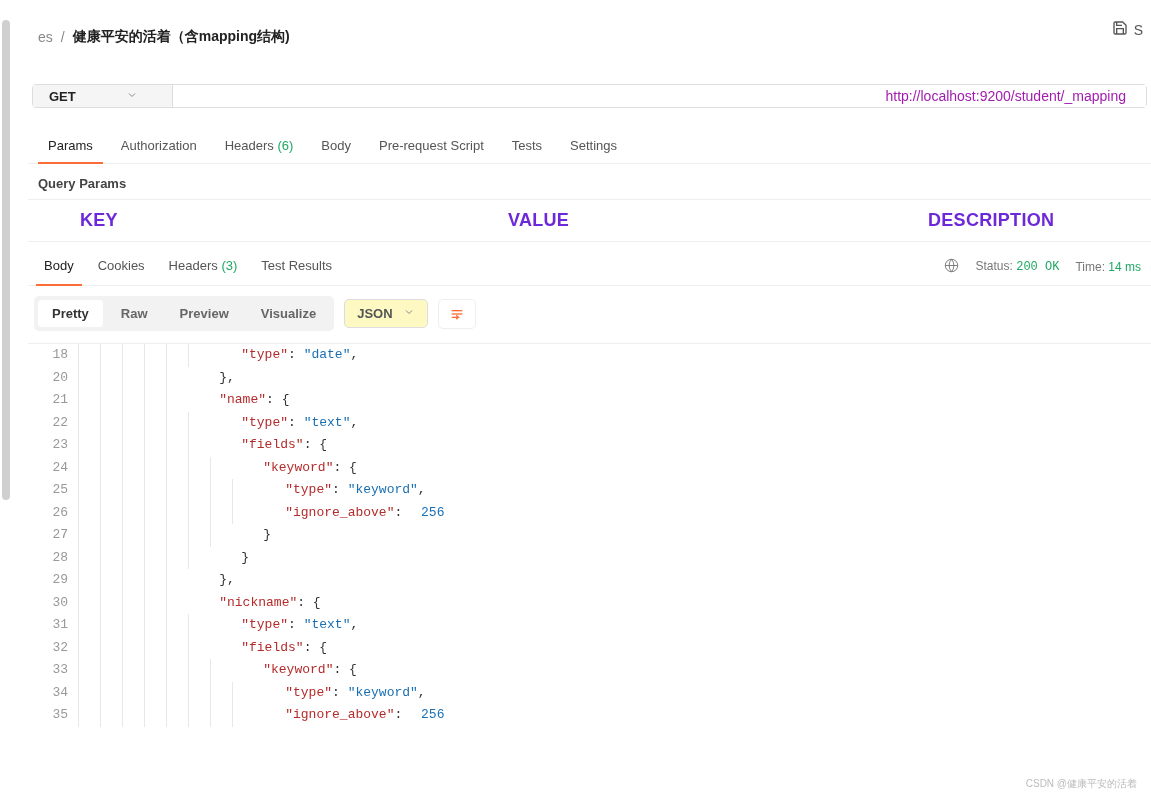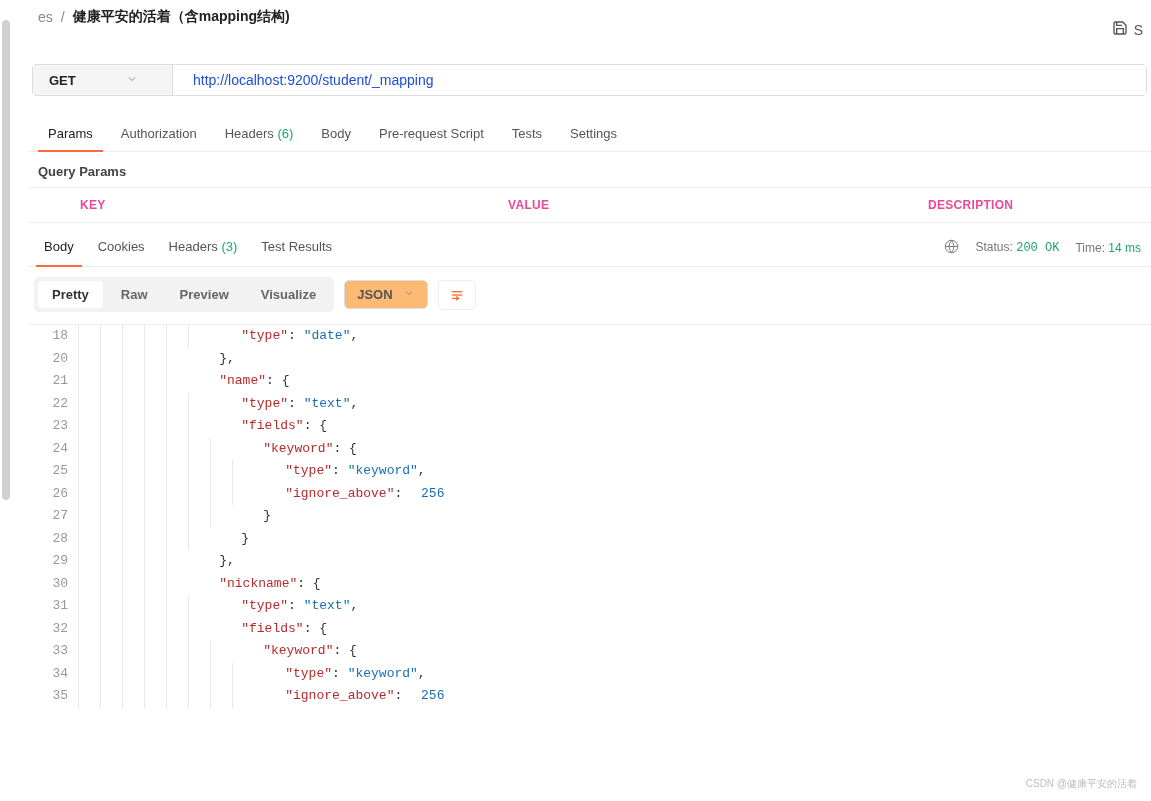--- a/index.html
+++ b/index.html
@@ -1,50 +1,50 @@
 <!DOCTYPE html>
 <html><head>
 <meta charset="utf-8">
 <style>
 * { box-sizing: border-box; margin: 0; padding: 0; }
 body { font-family: -apple-system, BlinkMacSystemFont, "Segoe UI", Arial, sans-serif; font-size: 13px; color: #333; background: #fff; width: 1151px; height: 801px; overflow: hidden; position: relative; }
 .scroll-indicator { position: absolute; left: 2px; top: 20px; width: 8px; height: 480px; background: #d0d0d0; border-radius: 4px; }
-.main { margin-left: 28px; padding-top: 8px; }
+.main { margin-left: 28px; padding-top: 28px; }
 .breadcrumb { font-size: 14px; display: flex; align-items: center; gap: 8px; margin-left: 10px; }
 .breadcrumb .crumb1 { color: #888; }
 .breadcrumb .sep { color: #888; }
 .breadcrumb .crumb2 { font-weight: 600; color: #222; }
 .top-actions { position: absolute; top: 20px; right: 8px; display: flex; align-items: center; gap: 6px; color: #555; font-size: 14px; }
 .save-icon svg { width: 16px; height: 16px; }
-.url-bar { margin-top: 38px; display: flex; border: 1px solid #ddd; border-radius: 4px; background: #fff; height: 32px; margin-left: 4px; margin-right: 4px; }
+.url-bar { margin-top: 38px; display: flex; border: 1px solid #ddd; border-radius: 4px; background: #fff; height: 24px; margin-left: 4px; margin-right: 4px; }
 .method-select { background: #f5f5f5; border-right: 1px solid #ddd; padding: 0 16px; display: flex; align-items: center; gap: 50px; font-weight: 600; color: #222; cursor: pointer; min-width: 140px; }
 .chevron-down { color: #888; }
-.url-input { flex: 1; border: none; outline: none; padding: 0 20px; font-size: 14px; color: #1d4ed8; }
+.url-input { flex: 1; border: none; outline: none; padding: 0 20px; font-size: 14px; color: #a21caf; text-align: right; }
 .tabs-row { margin-top: 24px; display: flex; gap: 0; border-bottom: 1px solid #eee; padding-left: 6px; }
 .tab { padding: 6px 14px 10px 14px; color: #555; cursor: pointer; position: relative; font-size: 13px; }
 .tab.active { color: #222; }
 .tab.active::after { content: ""; position: absolute; bottom: -1px; left: 4px; right: 4px; height: 2px; background: #ff6c37; }
 .count { color: #1fa863; }
 .section-header { padding: 12px 10px 8px 10px; font-weight: 600; color: #444; font-size: 13px; }
 .params-table-head { display: flex; border-top: 1px solid #eee; border-bottom: 1px solid #eee; background: #fff; }
-.params-table-head .col { padding: 10px 10px; color: #ec4899; font-weight: 600; font-size: 12px; letter-spacing: 0.3px; }
+.params-table-head .col { padding: 10px 10px; color: #6d28d9; font-weight: 600; font-size: 18px; letter-spacing: 0.3px; }
 .col-key { width: 470px; padding-left: 52px !important; }
 .col-value { width: 420px; }
 .col-desc { flex: 1; }
 .resp-tabs-row { margin-top: 6px; display: flex; align-items: center; padding-left: 4px; border-bottom: 1px solid #eee; }
 .resp-tabs-row .tab { padding: 10px 12px 12px 12px; }
 .resp-meta { margin-left: auto; display: flex; align-items: center; gap: 16px; padding-right: 10px; color: #777; font-size: 12px; }
 .globe-icon svg { width: 15px; height: 15px; }
 .status-ok { color: #1fa863; font-family: Liberation Mono, monospace; }
 .time-val { color: #1fa863; }
 .view-row { margin-top: 10px; display: flex; align-items: center; gap: 10px; padding-left: 6px; font-weight: bold; }
 .view-tabs { display: inline-flex; background: #f2f2f2; border-radius: 5px; padding: 4px; gap: 4px; }
 .view-tab { padding: 6px 14px; border-radius: 4px; color: #666; cursor: pointer; font-size: 13px; }
 .view-tab.active { background: #fff; color: #333; }
-.format-select { display: inline-flex; align-items: center; gap: 10px; border: 1px solid #ddd; border-radius: 5px; padding: 6px 12px; color: #555; background: #fdba74; cursor: pointer; font-size: 13px; }
+.format-select { display: inline-flex; align-items: center; gap: 10px; border: 1px solid #ddd; border-radius: 5px; padding: 6px 12px; color: #555; background: #fef9c3; cursor: pointer; font-size: 13px; }
 .wrap-btn { border: 1px solid #eee; border-radius: 5px; padding: 6px 10px; background: #fff; cursor: pointer; }
 .wrap-btn svg { width: 16px; height: 16px; display: block; }
 .code-area { margin-top: 12px; font-family: Consolas, "Courier New", monospace; font-size: 13px; line-height: 22.5px; border-top: 1px solid #eee; }
 .code-line { display: flex; }
 .gutter { width: 50px; text-align: right; padding-right: 10px; color: #999; user-select: none; }
 .fold-guides { display: flex; }
 .guide { width: 22px; border-left: 1px solid #e8e8e8; height: 22.5px; }
 .code { white-space: pre; }
 .tok-key { color: #b52b2b; }
 .tok-str { color: #1a6fb3; }

